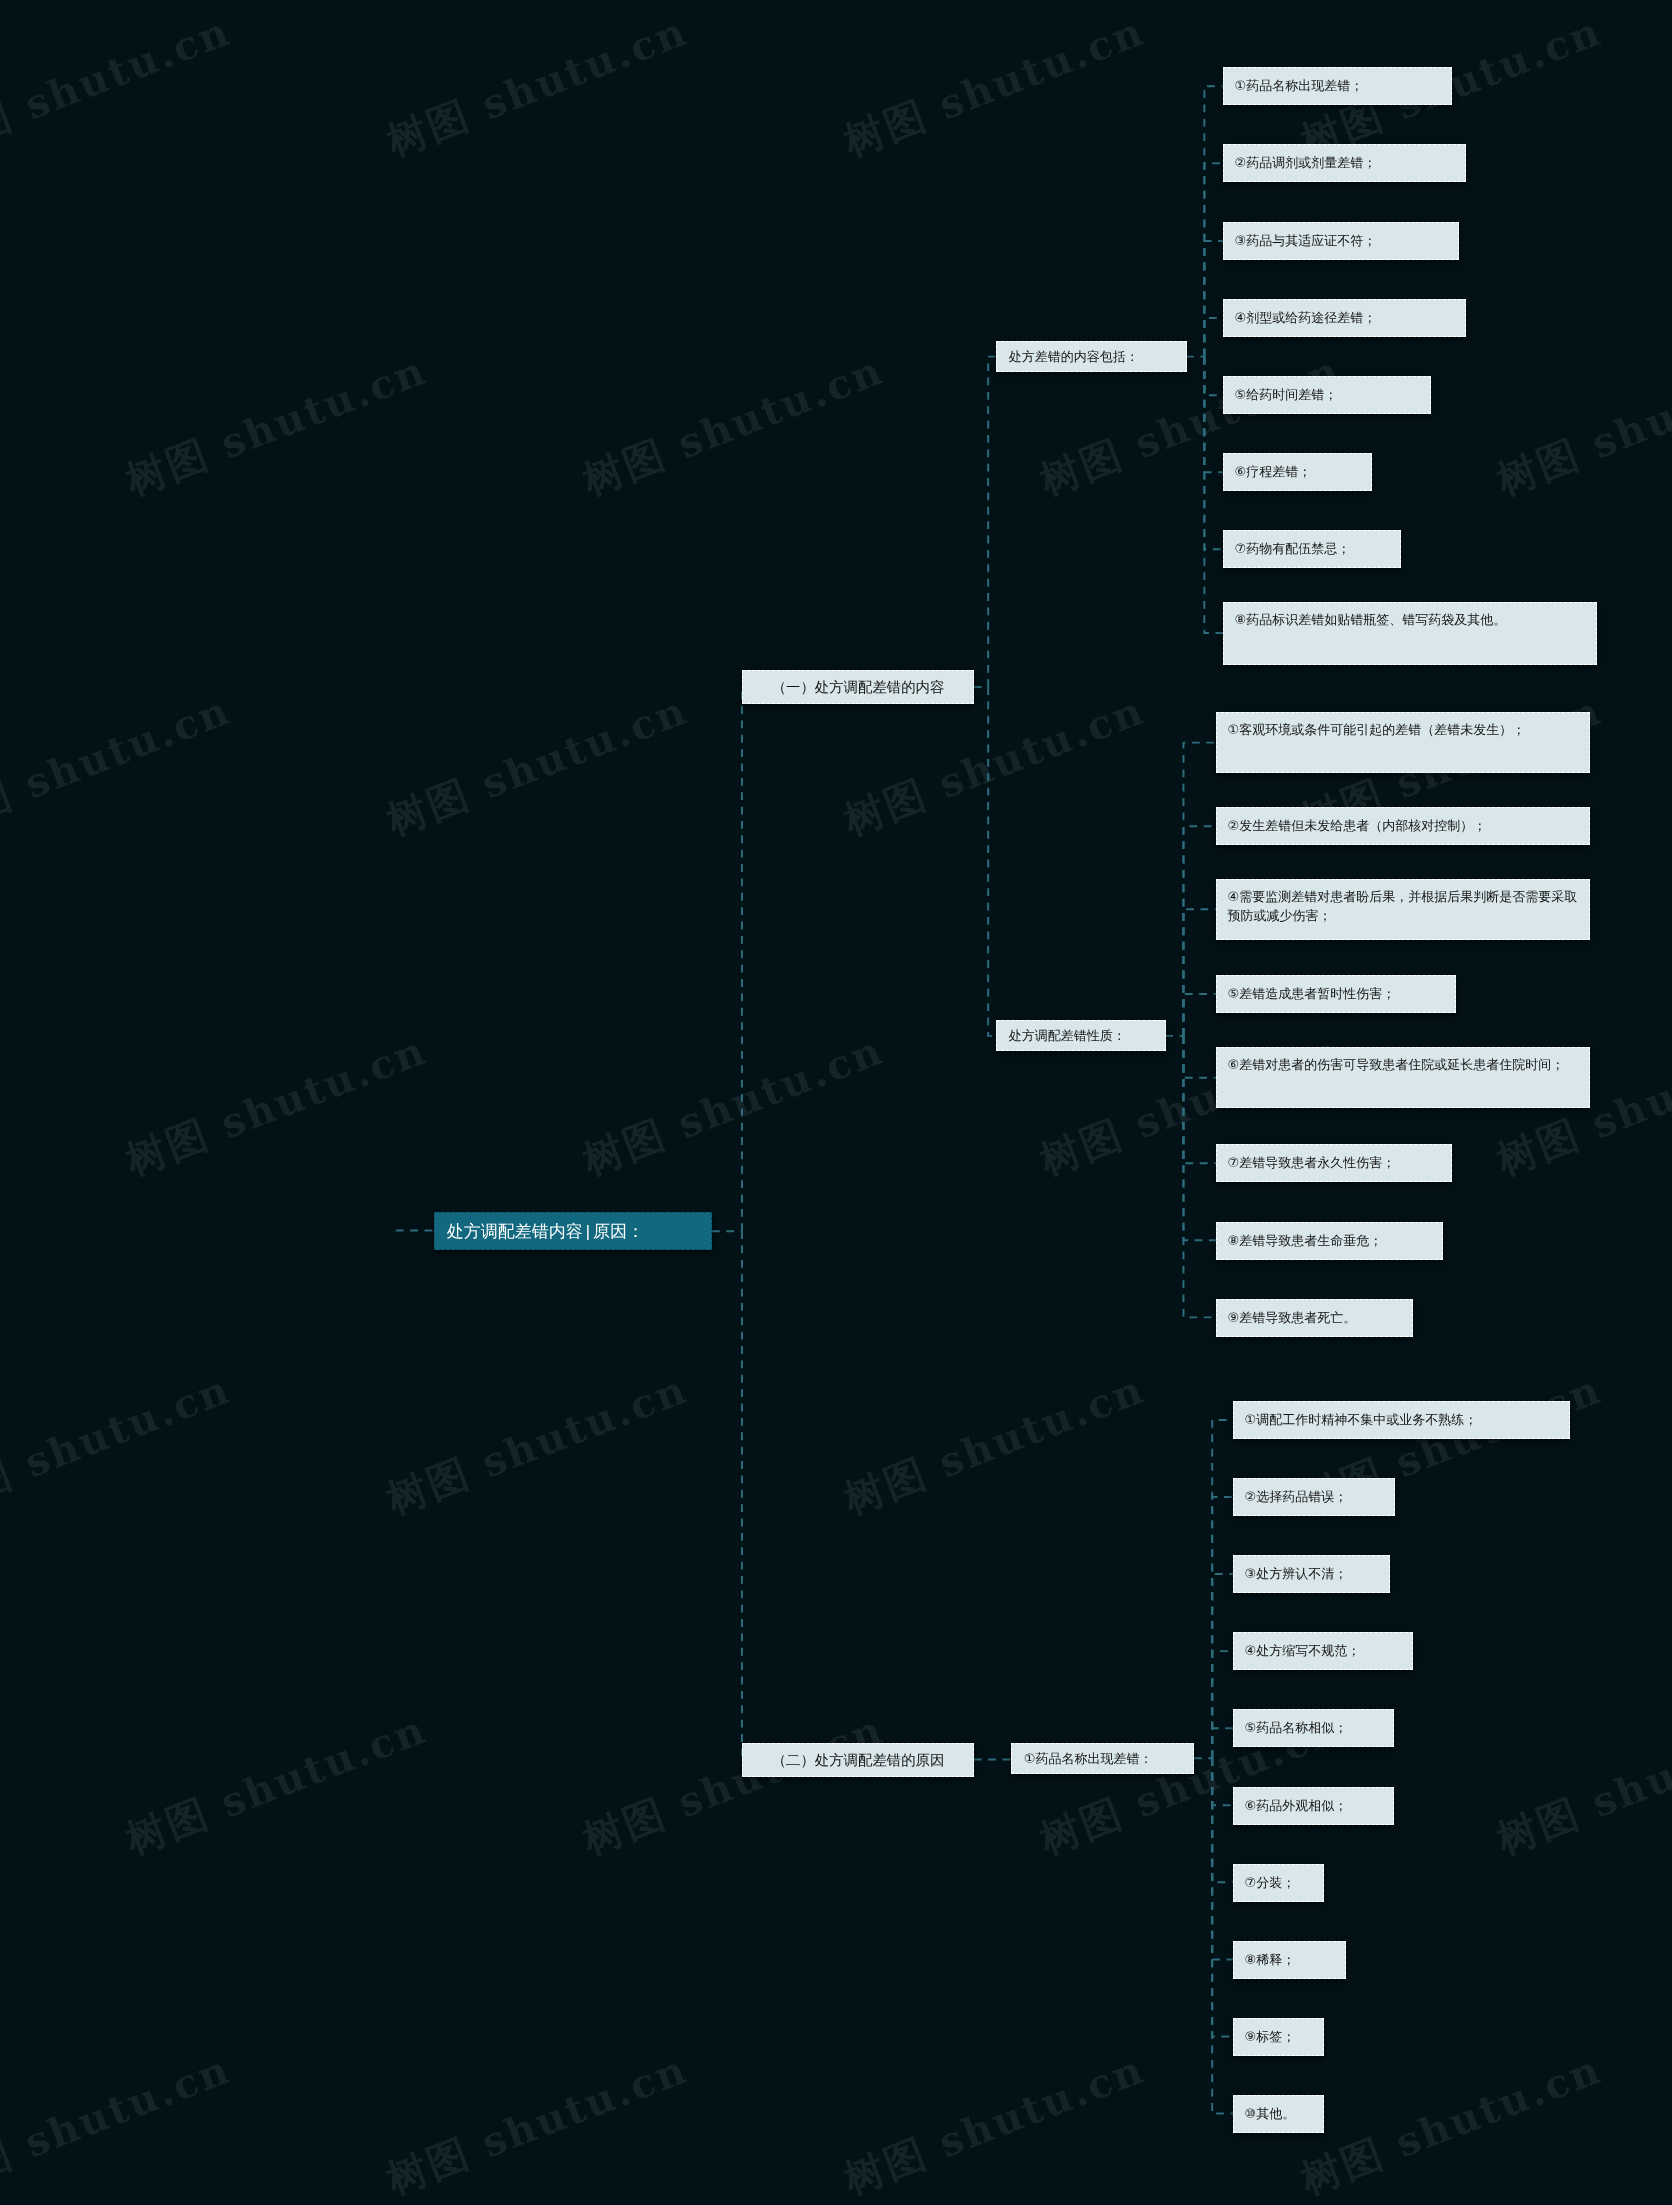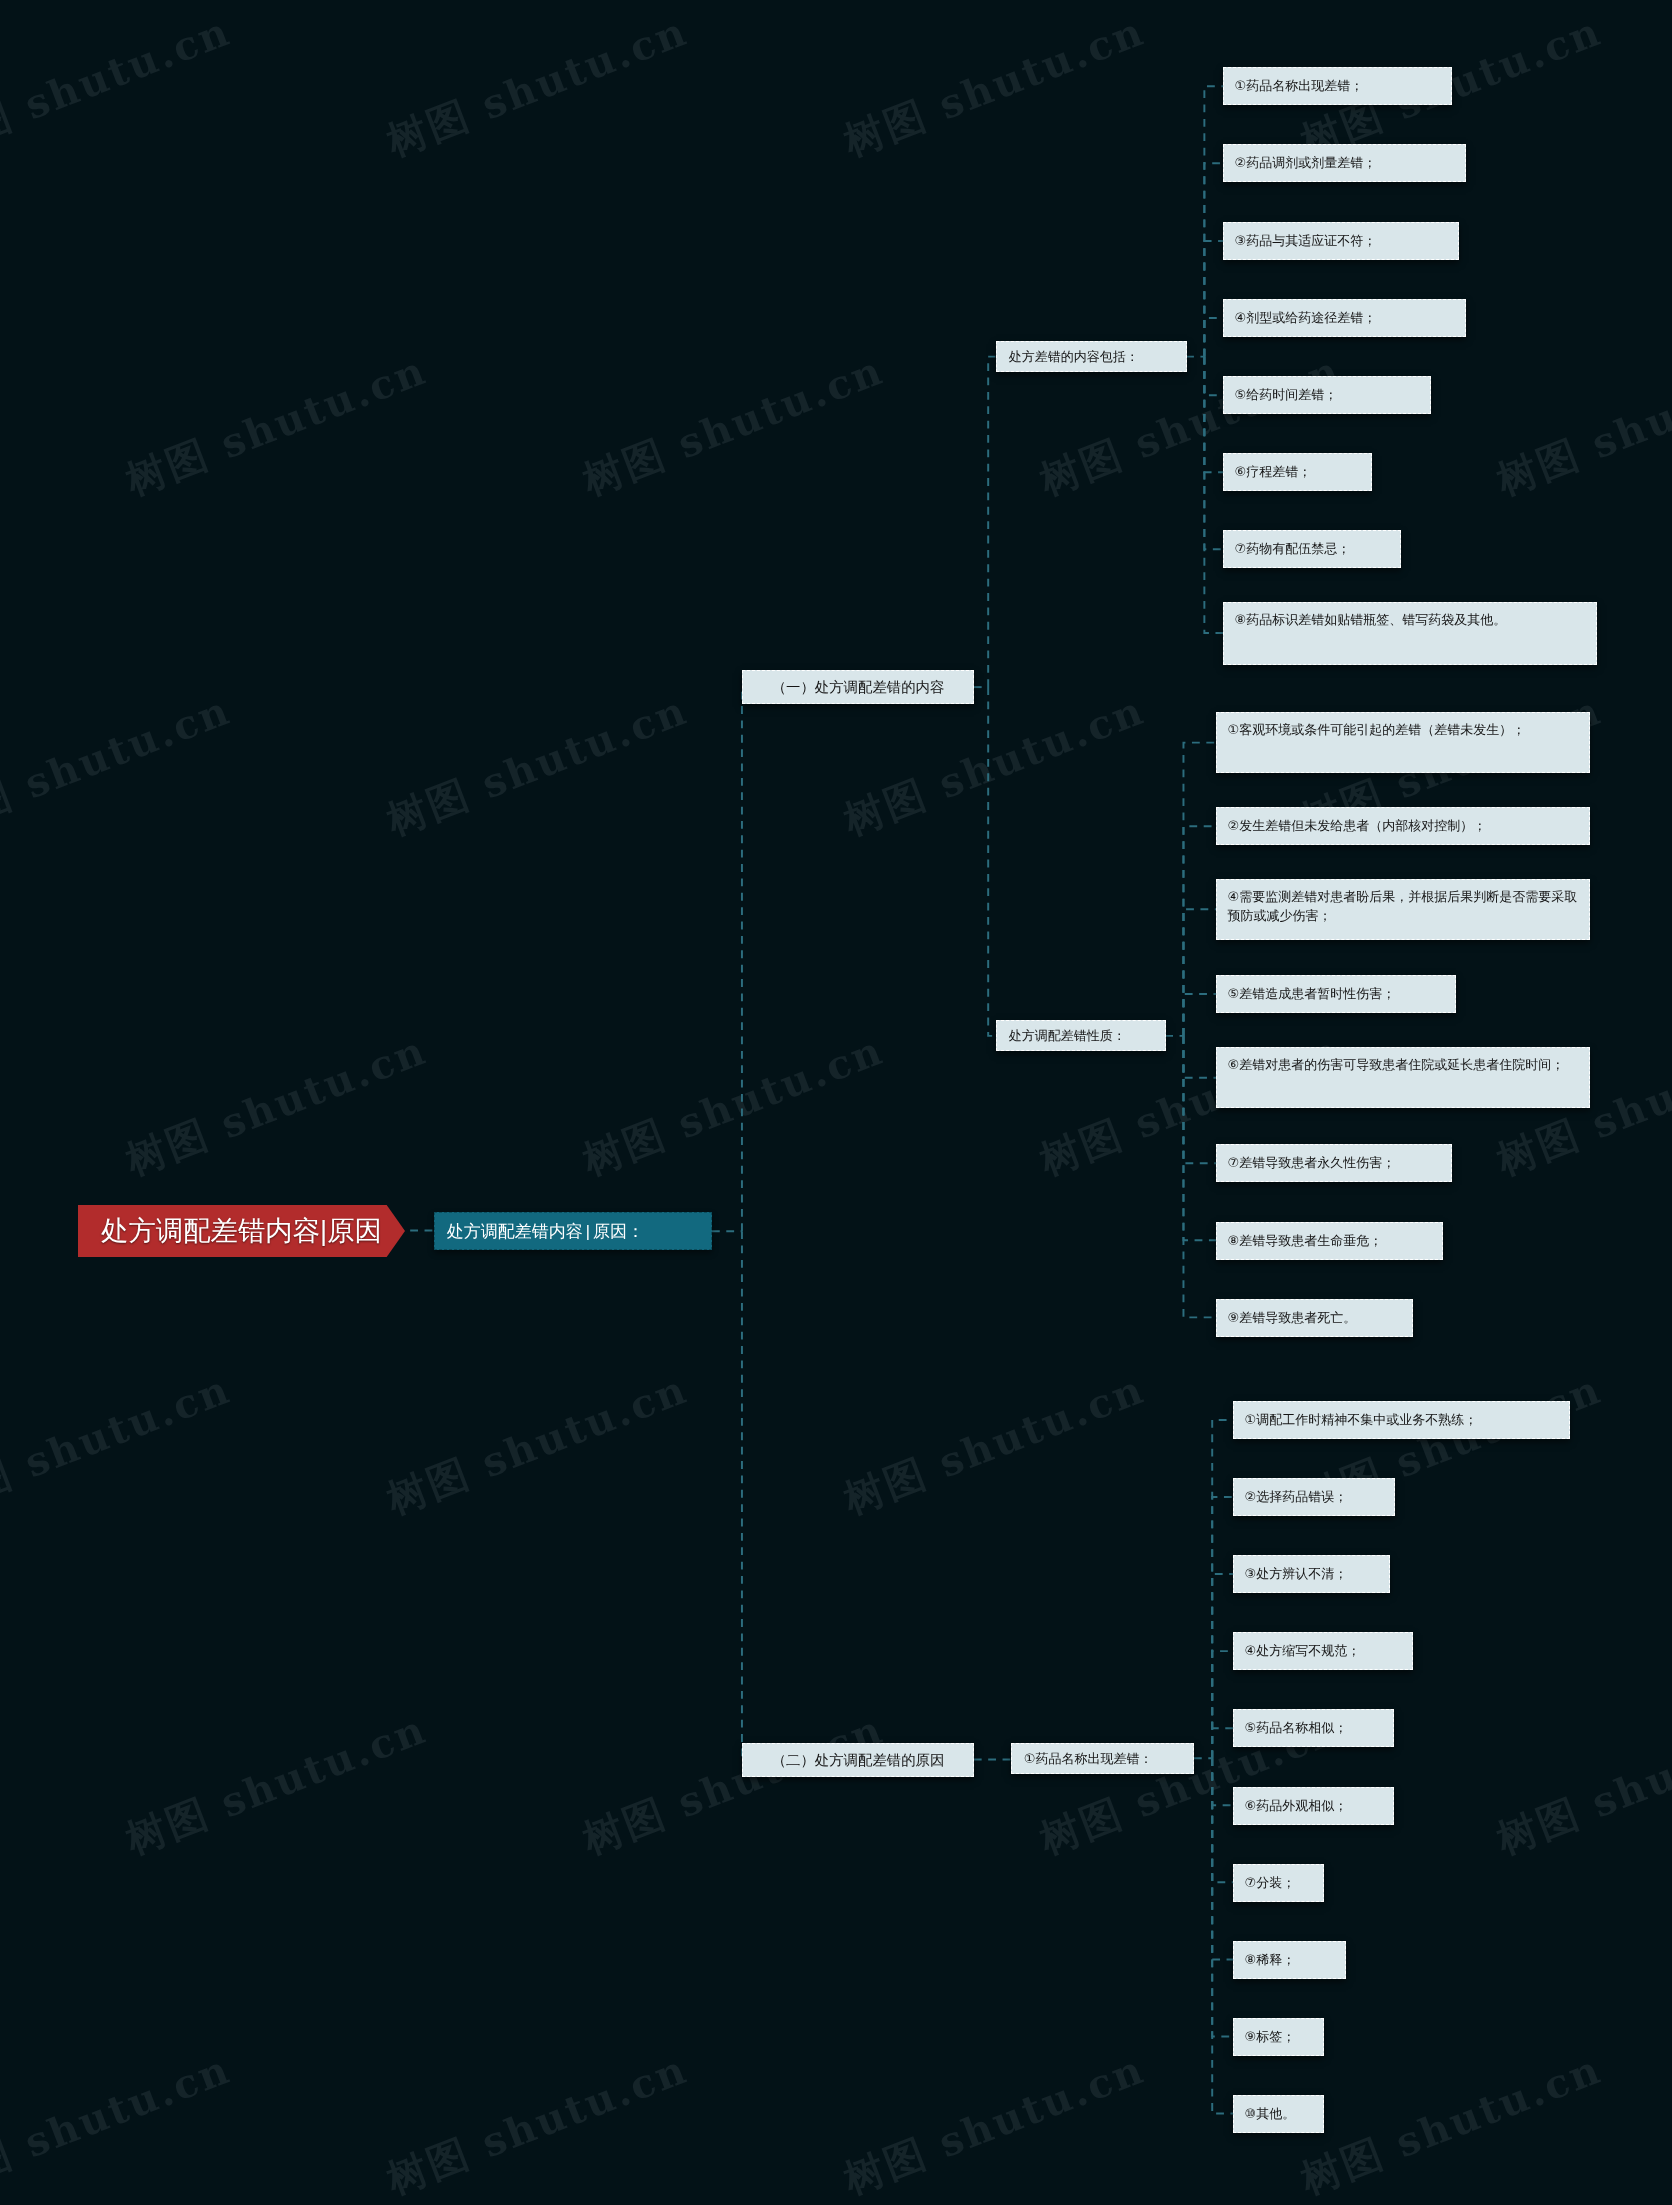--- a/index.html
+++ b/index.html
@@ -137,23 +137,20 @@
       <path d="M 1856 2692 V 2410 H 1888"></path>
       <path d="M 1856 2692 V 2528 H 1888"></path>
       <path d="M 1856 2692 V 2646 H 1888"></path>
       <path d="M 1856 2692 V 2764 H 1888"></path>
       <path d="M 1856 2692 V 2882 H 1888"></path>
       <path d="M 1856 2692 V 3000 H 1888"></path>
       <path d="M 1856 2692 V 3118 H 1888"></path>
       <path d="M 1856 2692 V 3236 H 1888"></path>
     </svg>
 
-  <div class="node root" id="rootNode" style="left: 78px; top: 1205px; width: 327px; height: 52px;">
-    <span>处方调配差错内容|原因</span>
-  </div>
 
   <div class="node lvl1" id="lvl1Node" style="left: 434px; top: 1212px; width: 278px; height: 38px; font-family: Liberation Mono, monospace;">
     <span>处方调配差错内容|原因：</span>
   </div>
 
   <div class="node lvl2" id="branch0" style="left: 742px; top: 670px; width: 232px; height: 34px;">
     <span>（一）处方调配差错的内容</span>
   </div>
 
   <div class="node lvl2" id="branch1" style="left: 742px; top: 1743px; width: 232px; height: 34px;">

